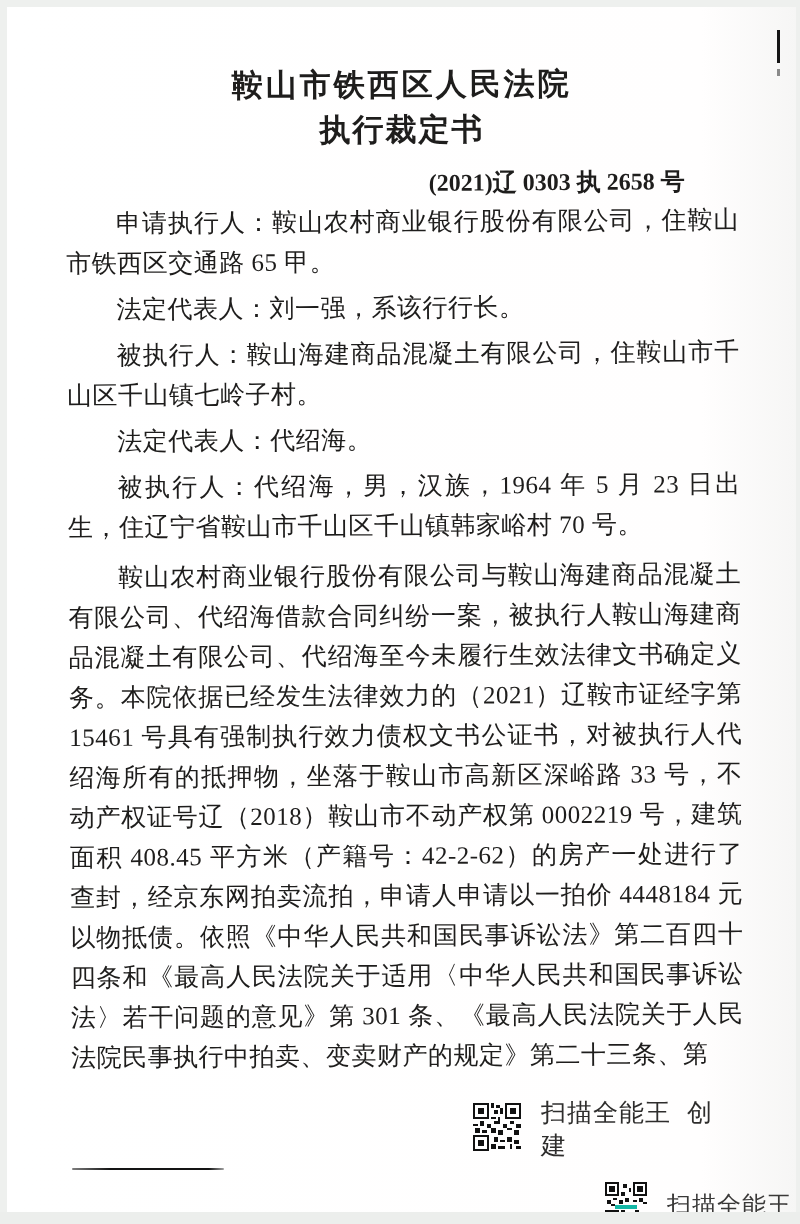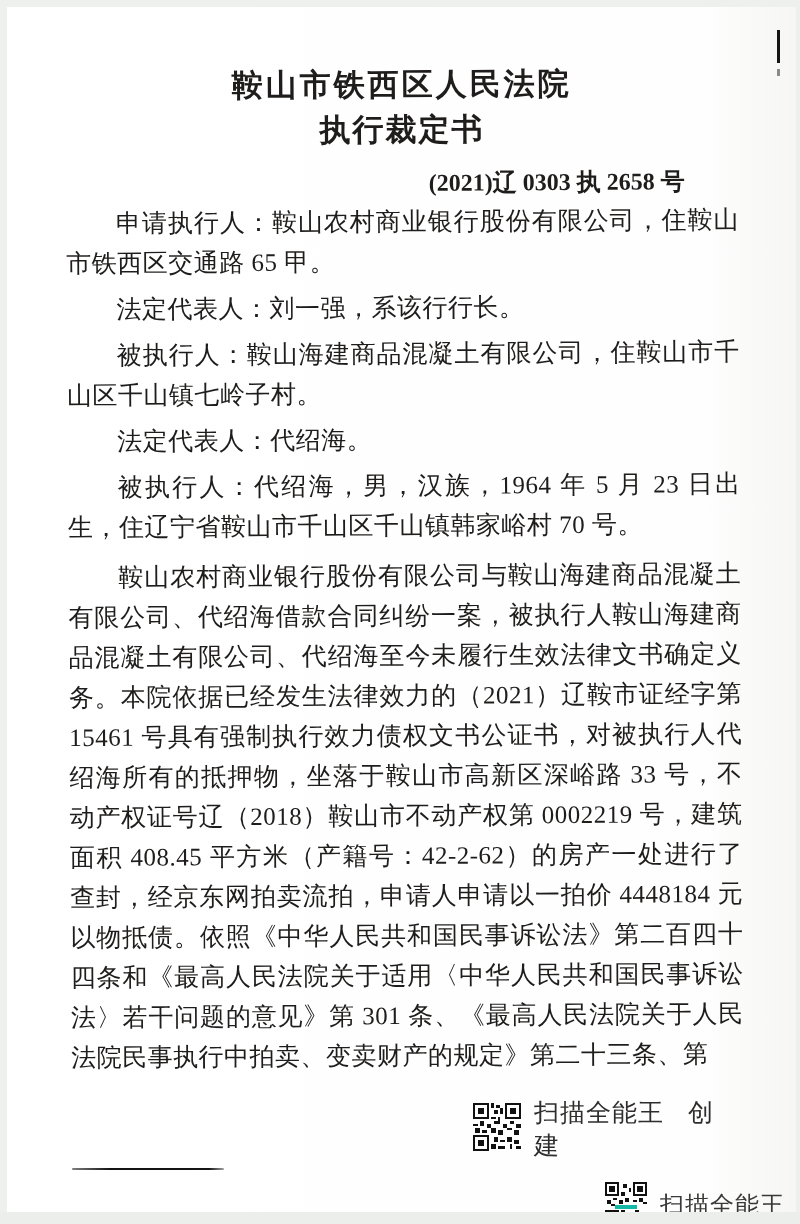--- a/index.html
+++ b/index.html
@@ -66,26 +66,26 @@
     left: 473px; top: 1096px;
     display: flex; align-items: center;
   }
   .wm2 {
     position: absolute;
     left: 605px; top: 1182px;
     display: flex; align-items: center;
     white-space: nowrap;
   }
   .wm-label {
-    margin-left: 13px;
+    margin-left: 20px;
     font-size: 25px;
     color: #2e2d2c;
     letter-spacing: 1px;
     word-spacing: 8px;
-    font-family: Liberation Mono, monospace;
+    font-family: Liberation Sans, sans-serif;
   }
   .wm2 .wm-label { font-size: 24px; color: #3a3938; }
   
   .artifact-tick {
     position: absolute;
     left: 777px; top: 30px;
     width: 3px; height: 33px;
     background: #151515;
   }
   .artifact-tick2 {

